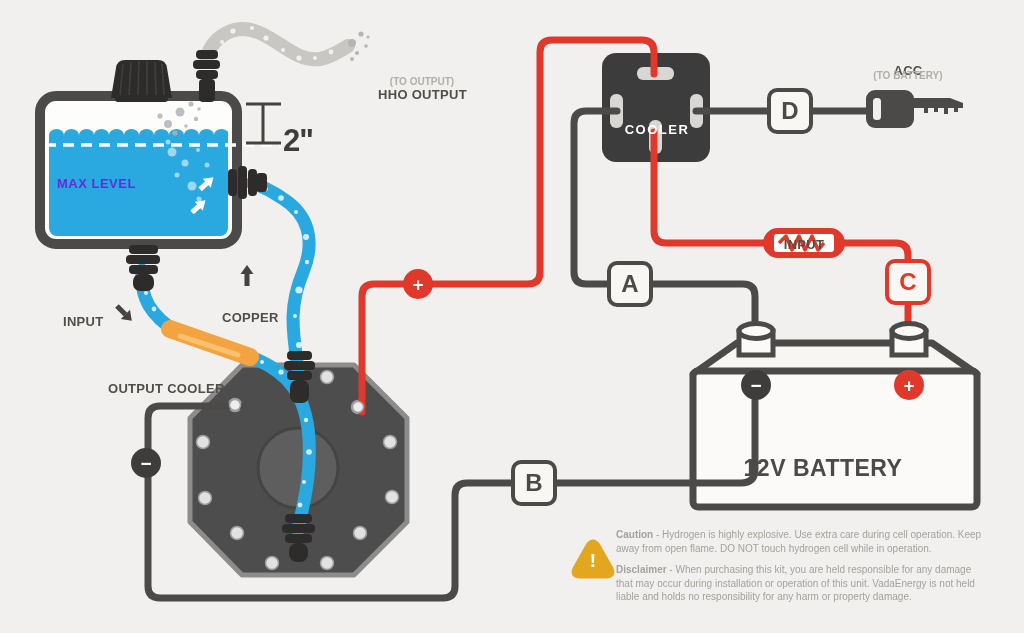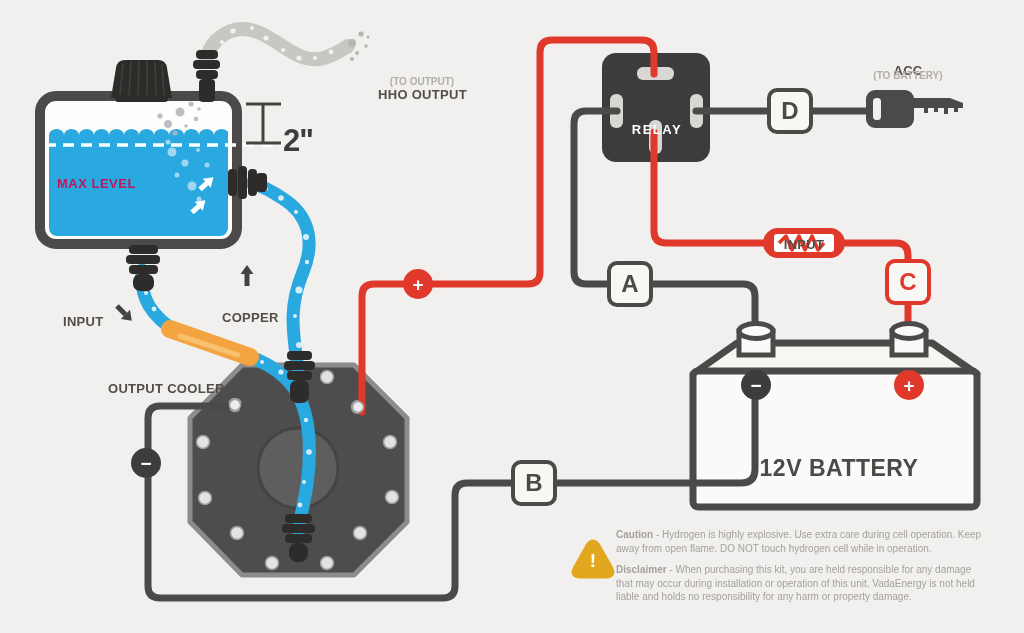--- a/index.html
+++ b/index.html
@@ -24,21 +24,21 @@
     position:absolute;width:30px;height:30px;border-radius:50%;
     display:flex;align-items:center;justify-content:center;
     color:#ffffff;font-weight:bold;font-size:19px;line-height:1;
   }
   .badge.dark{background:#3f3d3b;}
   .badge.red{background:#e0382b;}
   .notes{position:absolute;left:616px;top:528px;width:382px;color:#a5a29d;font-size:10px;line-height:13.5px;}
   .notes p{margin:0 12px 8px 0;}
   .notes .t{font-weight:bold;}
   #relay-label{color:#ffffff;letter-spacing:1.5px;}
-  #max-level-label{color:#be185d;letter-spacing:.5px;}
+  #max-level-label{color:#6d28d9;letter-spacing:.5px;}
   #gap-label{font-size:31px;color:#3f3d3b;letter-spacing:-1px;}
   #battery-label{font-size:23px;color:#4c4a48;letter-spacing:.5px;}
   #warning-mark{position:absolute;left:583px;top:550px;width:20px;text-align:center;
     color:#ffffff;font-weight:bold;font-size:19px;}
 </style>
 </head>
 <body>
 
 <div id="stage">
 
@@ -270,28 +270,28 @@
 <div class="lbl lbl-13 lbl-center" style="left:378px;top:60px;width:88px;">HHO OUTPUT</div>
 <div class="lbl-sub lbl-center" style="left:378px;top:76px;width:88px;">(TO OUTPUT)</div>
 
 <div class="lbl lbl-13" id="max-level-label" style="left:57px;top:149px;">MAX LEVEL</div>
 <div class="lbl" id="gap-label" style="left:283px;top:96px;">2"</div>
 
 <div class="lbl lbl-13" style="left:63px;top:287px;">INPUT</div>
 <div class="lbl lbl-13" style="left:222px;top:283px;">COPPER</div>
 <div class="lbl lbl-13" style="left:108px;top:354px;">OUTPUT COOLER</div>
 
-<div class="lbl lbl-13 lbl-center" id="relay-label" style="left:612px;top:95px;width:90px;">RELAY</div>
+<div class="lbl lbl-13 lbl-center" id="relay-label" style="left:612px;top:95px;width:90px;">COOLER</div>
 
 <div class="lbl lbl-13 lbl-center" style="left:868px;top:36px;width:80px;">ACC</div>
 <div class="lbl-sub lbl-center" style="left:868px;top:70px;width:80px;">(TO BATTERY)</div>
 
 <div class="lbl lbl-13 lbl-center" style="left:764px;top:210px;width:80px;">INPUT</div>
 
-<div class="lbl lbl-center" id="battery-label" style="left:697px;top:428px;width:284px;">12V BATTERY</div>
+<div class="lbl lbl-center" id="battery-label" style="left:681px;top:428px;width:284px;">12V BATTERY</div>
 
 <div class="conn-box" style="left:607px;top:261px;">A</div>
 <div class="conn-box" style="left:511px;top:460px;">B</div>
 <div class="conn-box red" style="left:885px;top:259px;">C</div>
 <div class="conn-box" style="left:767px;top:88px;">D</div>
 
 <div class="badge red" style="left:403px;top:269px;">+</div>
 <div class="badge dark" style="left:131px;top:448px;">−</div>
 <div class="badge dark" style="left:741px;top:370px;">−</div>
 <div class="badge red" style="left:894px;top:370px;">+</div>

